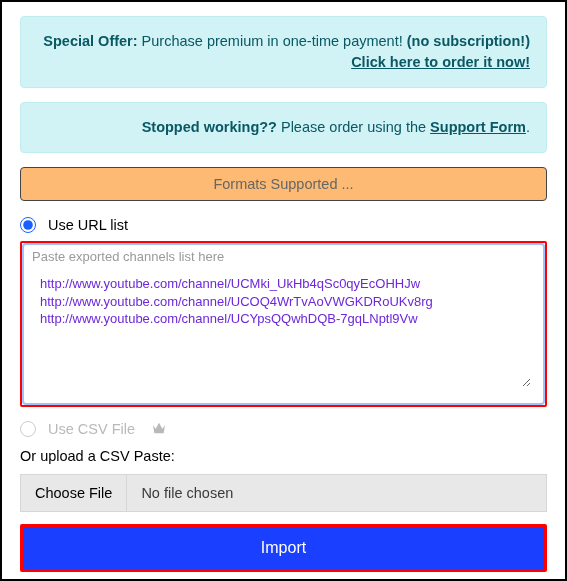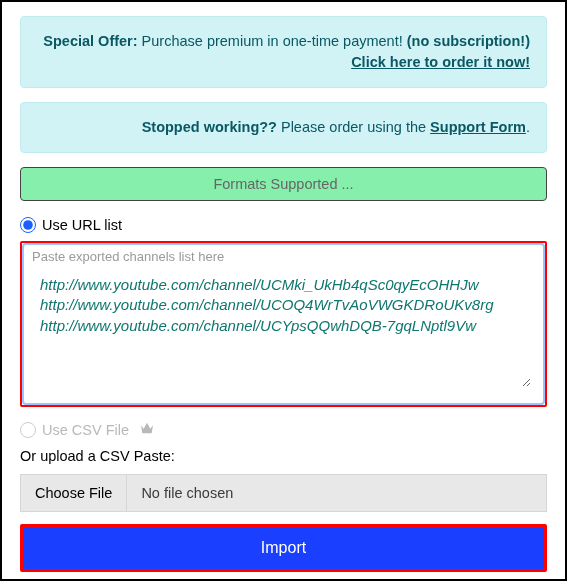--- a/index.html
+++ b/index.html
@@ -32,34 +32,34 @@
       font-size: 14.5px;
       line-height: 1.45;
       text-align: right;
     }
     .alert .bold { font-weight: 700; }
     .alert .link { text-decoration: underline; font-weight: 700; color: #0a5863; cursor: pointer; }
 
     .formats-btn {
       width: 100%;
       border: 1px solid #444;
-      background: #86efac;
+      background: #fdba74;
       color: #666;
       border-radius: 4px;
       padding: 8px 0;
       font-size: 14.5px;
       text-align: center;
       cursor: pointer;
       margin-bottom: 16px;
     }
 
     .radio-row {
       display: flex;
-      align-items: flex-end;
-      gap: 6px;
+      align-items: flex-start;
+      gap: 12px;
       margin-bottom: 8px;
       font-size: 14.5px;
     }
     .radio-row input[type=radio] {
       width: 16px; height: 16px;
       accent-color: #1a60ff;
     }
     .radio-row.disabled { color: #b9b9b9; }
     .radio-row.disabled input[type=radio]{
       appearance:none; width:16px; height:16px; border:1px solid #ccc; border-radius:50%; background:#fff;
@@ -78,25 +78,24 @@
       padding: 12px;
       background: #fff;
     }
     textarea {
       width: 100%;
       min-height: 130px;
       border: none;
       outline: none;
       resize: vertical;
       font-family: inherit;
-      font-size: 15px;
-      color: #0f766e;
+      font-size: 13px;
+      color: #6d28d9;
       line-height: 1.35;
       padding: 2px 4px;
-      font-style: italic;
     }
     .placeholder-label {
       position: absolute;
       top: 6px; left: 10px;
       font-size: 13px;
       color: #9a9a9a;
       pointer-events: none;
     }
 
     .crown-icon {

